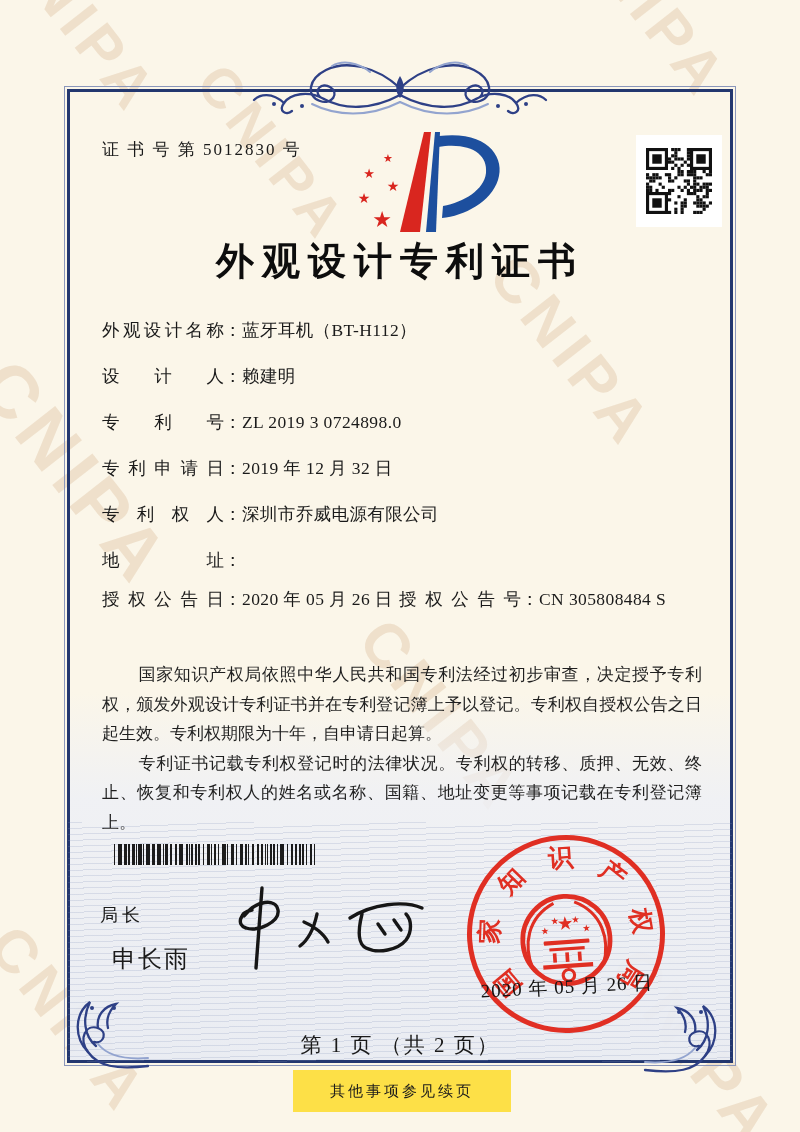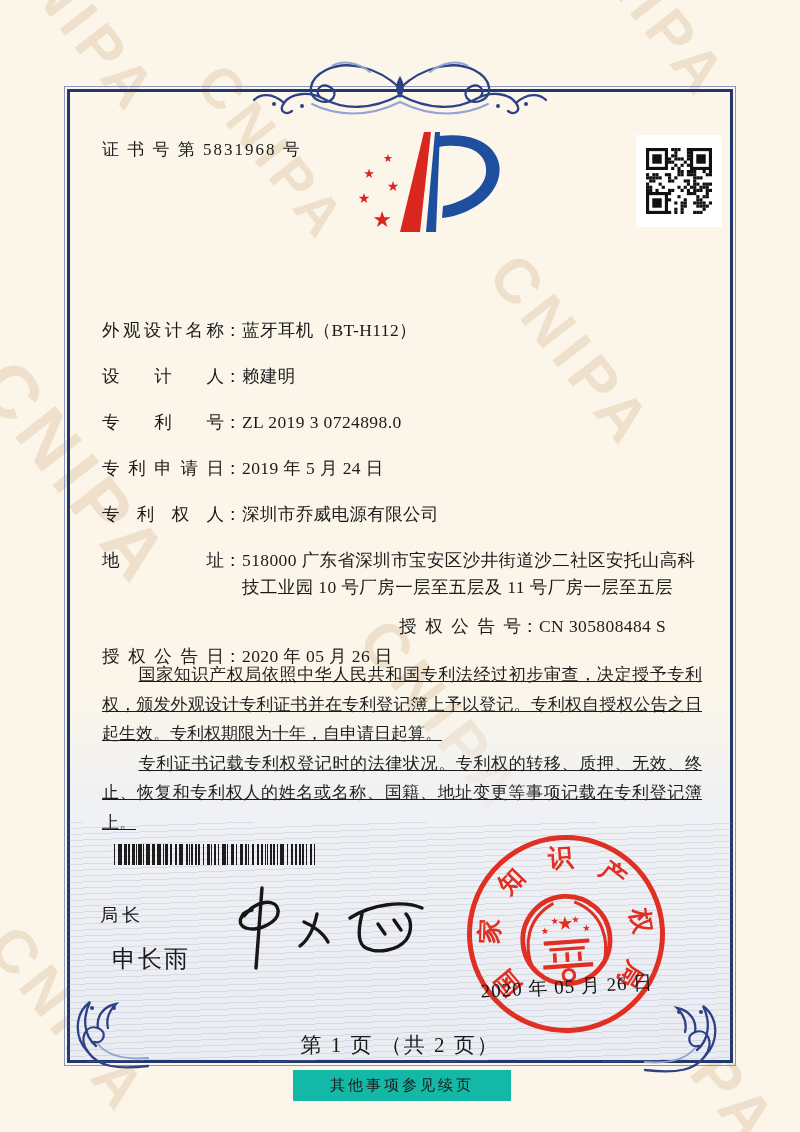--- a/index.html
+++ b/index.html
@@ -31,22 +31,22 @@
   .doc-title{position:absolute;left:0;right:0;top:236px;text-align:center;
     font-size:38px;font-weight:bold;letter-spacing:8px;color:#0d0d0d;}
   .fields{position:absolute;left:102px;top:317px;width:606px;}
   .frow{display:flex;margin-bottom:19px;font-size:17.5px;line-height:27px;}
   .flabel{flex:0 0 122px;text-align:justify;text-align-last:justify;}
   .fcolon{flex:0 0 18px;}
   .fvalue{max-width:462px;letter-spacing:.4px;}
   .frow.addr{margin-bottom:12px;}
   .grow{display:flex;font-size:17.5px;line-height:27px;}
   .gpair{display:flex;}
-  .gpair.first{flex:0 0 297px;margin-top:30px;}
-  .paras{position:absolute;left:102px;top:660px;width:600px;text-decoration:underline;}
+  .gpair.first{flex:0 0 297px;}
+  .paras{position:absolute;left:102px;top:660px;width:600px;}
   .para{margin:0;font-size:17px;line-height:29.5px;text-align:justify;
     text-indent:2.15em;color:#1f1f1f;}
   .barcode{position:absolute;left:114px;top:844px;}
   .barcode rect{fill:#1c1c1c;}
   .sig-title{position:absolute;left:100px;top:903px;font-size:18px;letter-spacing:4px;}
   .sig-name{position:absolute;left:112px;top:943px;font-size:24px;letter-spacing:2px;}
   .signature{position:absolute;left:222px;top:878px;z-index:3;}
   .signature path{stroke:#161616;stroke-width:3.4;fill:none;stroke-linecap:round;}
   
   .seal{position:absolute;left:467px;top:835px;width:198px;height:198px;z-index:3;
@@ -57,21 +57,21 @@
     transform-origin:center;}
   .emblem{position:absolute;left:50%;top:53%;transform:translate(-50%,-50%);}
   .emblem *{stroke:#e02518;}
   .emblem .fill{fill:#e02518;stroke:none;}
   .emblem .line{fill:none;}
   .seal-date{position:absolute;left:462px;top:974px;width:210px;text-align:center;z-index:4;
     font-size:19px;color:#131313;letter-spacing:1px;transform:rotate(-3deg);}
   
   .page-info{position:absolute;left:0;right:0;top:1031px;text-align:center;
     font-size:21px;letter-spacing:2px;}
-  .note-box{position:absolute;left:293px;top:1070px;width:218px;height:31px;background:#14b8a6;
+  .note-box{position:absolute;left:293px;top:1070px;width:218px;height:42px;background:#fde047;
     display:flex;align-items:center;justify-content:center;font-size:15px;letter-spacing:3px;z-index:2;}
   
   .flourish-top{position:absolute;left:250px;top:48px;z-index:3;}
   .corner-scroll{position:absolute;z-index:3;}
   .corner-bl{left:56px;top:994px;}
   .corner-br{left:642px;top:998px;}
   .orn-dark{stroke:#2e4086;stroke-width:2.3;fill:none;stroke-linecap:round;}
   .orn-light{stroke:#93a4cf;stroke-width:2;fill:none;stroke-linecap:round;}
   .orn-fill{fill:#2e4086;}
   .logo-star{fill:#d9261f;font-family:"DejaVu Sans",sans-serif;}
@@ -123,21 +123,21 @@
     </g>
   </defs>
   <use href="#corner-scroll-g"></use>
 </svg>
 <svg class="corner-scroll corner-br" width="95" height="80" viewBox="0 0 95 80">
   <use href="#corner-scroll-g" transform="translate(95,0) scale(-1,1)"></use>
 </svg>
 
 <div class="content">
 
-  <div class="cert-no">证 书 号 第 5831968 号</div>
+  <div class="cert-no">证 书 号 第 5012830 号</div>
 
   <svg class="logo" width="175" height="108" viewBox="0 0 175 108">
     <polygon fill="#d9261f" points="88,4 95,4 84,104 64,104"></polygon>
     <polygon fill="#1d4f9e" points="99,4 104,4 100,104 90,104"></polygon>
     <path fill="#1d4f9e" d="M103,8 C150,2 170,28 162,52 C155,74 128,88 106,90 L107,78 C128,74 148,62 150,45 C152,26 134,14 102,19 Z"></path>
     <text class="logo-star" x="52" y="34" font-size="11" text-anchor="middle">★</text>
     <text class="logo-star" x="33" y="50" font-size="13" text-anchor="middle">★</text>
     <text class="logo-star" x="57" y="63" font-size="14" text-anchor="middle">★</text>
     <text class="logo-star" x="28" y="75" font-size="14" text-anchor="middle">★</text>
     <text class="logo-star" x="46" y="99" font-size="22" text-anchor="middle">★</text>
@@ -274,51 +274,51 @@
         <rect x="6" y="6" width="9" height="9" fill="#111"></rect>
         <rect x="42" y="0" width="21" height="21" fill="#111"></rect>
         <rect x="45" y="3" width="15" height="15" fill="#fff"></rect>
         <rect x="48" y="6" width="9" height="9" fill="#111"></rect>
         <rect x="0" y="42" width="21" height="21" fill="#111"></rect>
         <rect x="3" y="45" width="15" height="15" fill="#fff"></rect>
         <rect x="6" y="48" width="9" height="9" fill="#111"></rect>
       </svg>
   </div>
 
+  <div class="doc-title">外观设计专利证书</div>
 
   <div class="fields">
     <div class="frow">
       <span class="flabel">外观设计名称</span>
         <span class="fcolon">：</span>
         <span class="fvalue">蓝牙耳机（BT-H112）</span>
     </div>
     <div class="frow">
       <span class="flabel">设计人</span>
         <span class="fcolon">：</span>
         <span class="fvalue">赖建明</span>
     </div>
     <div class="frow">
       <span class="flabel">专利号</span>
         <span class="fcolon">：</span>
         <span class="fvalue">ZL 2019 3 0724898.0</span>
     </div>
     <div class="frow">
       <span class="flabel">专利申请日</span>
         <span class="fcolon">：</span>
-        <span class="fvalue">2019 年 5 月 24 日</span>
+        <span class="fvalue">2019 年 12 月 32 日</span>
     </div>
     <div class="frow">
       <span class="flabel">专利权人</span>
         <span class="fcolon">：</span>
         <span class="fvalue">深圳市乔威电源有限公司</span>
     </div>
     <div class="frow addr">
       <span class="flabel">地址</span>
         <span class="fcolon">：</span>
-        <span class="fvalue">518000 广东省深圳市宝安区沙井街道沙二社区安托山高科技工业园 10 号厂房一层至五层及 11 号厂房一层至五层</span>
     </div>
     <div class="grow">
       <span class="gpair first">
         <span class="flabel">授权公告日</span>
           <span class="fcolon">：</span>
           <span class="fvalue">2020 年 05 月 26 日</span>
       </span>
       <span class="gpair">
         <span class="flabel">授权公告号</span>
           <span class="fcolon">：</span>

